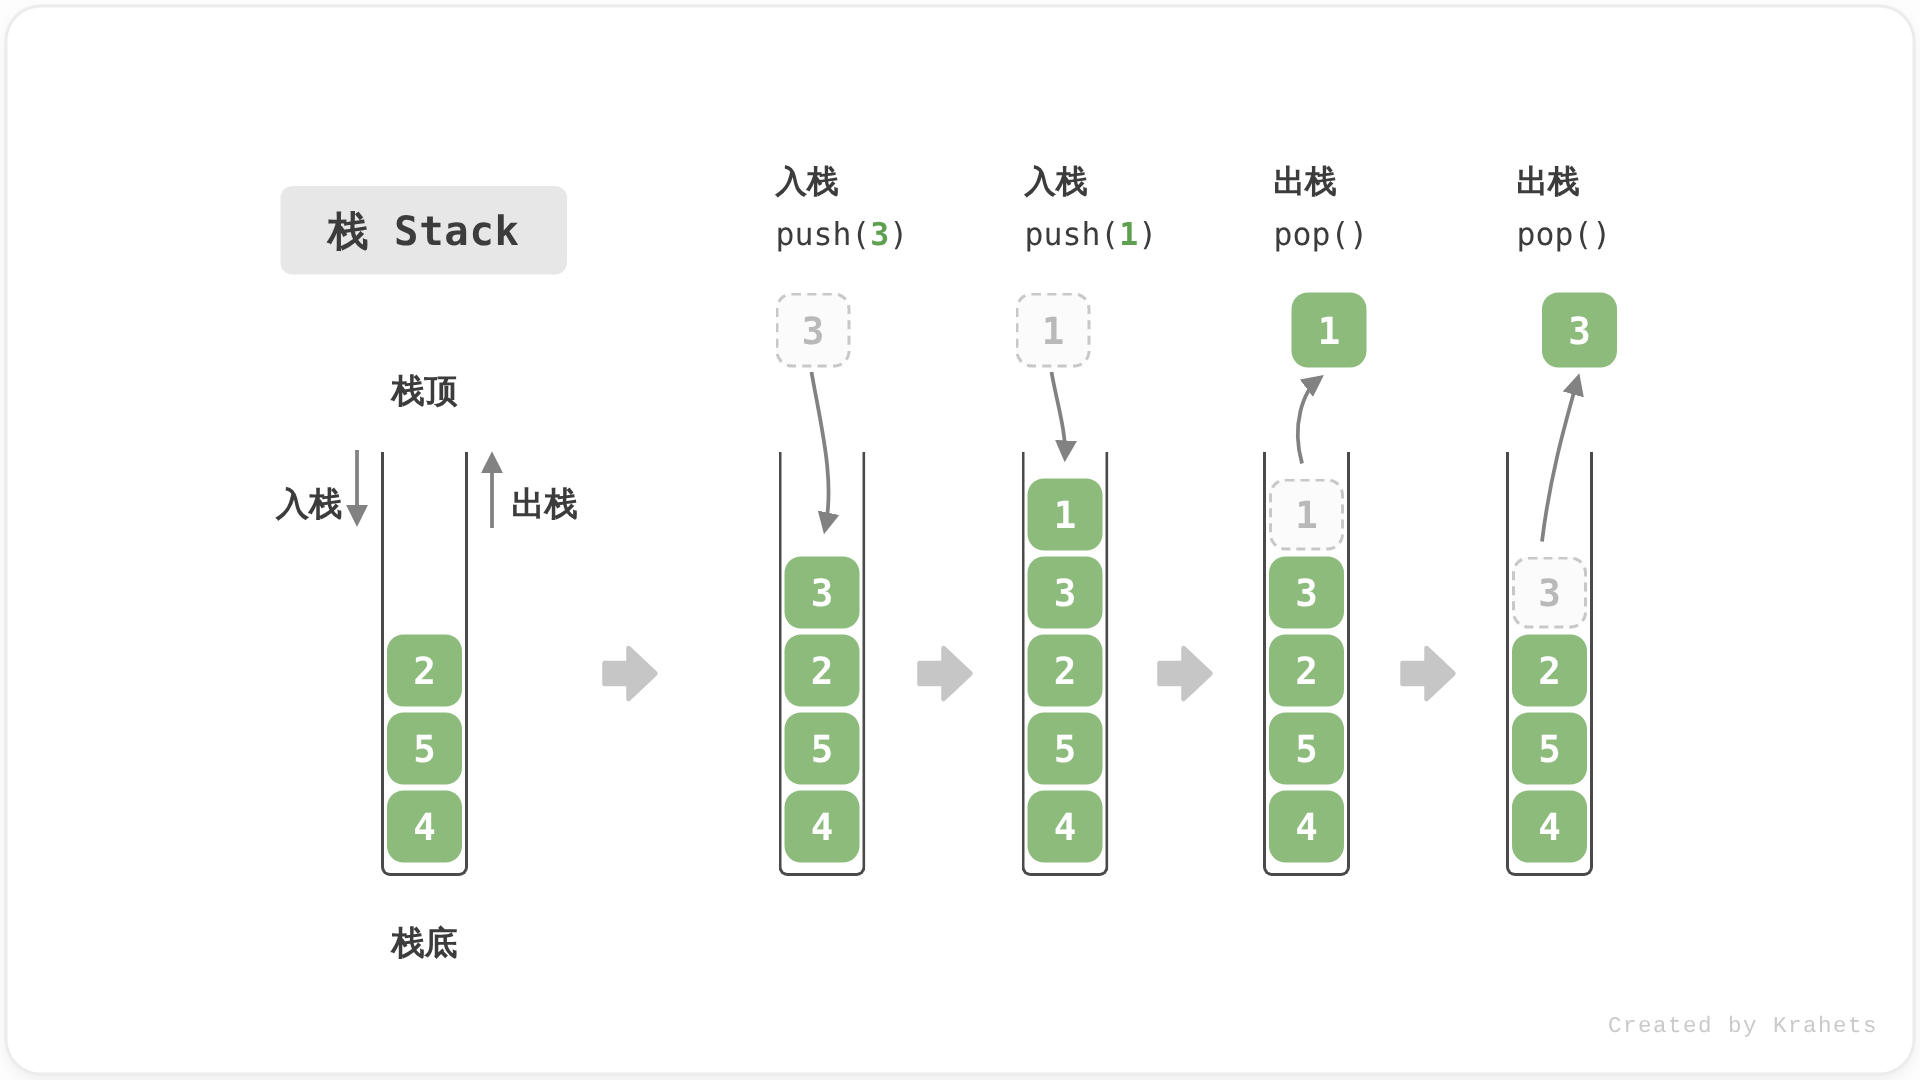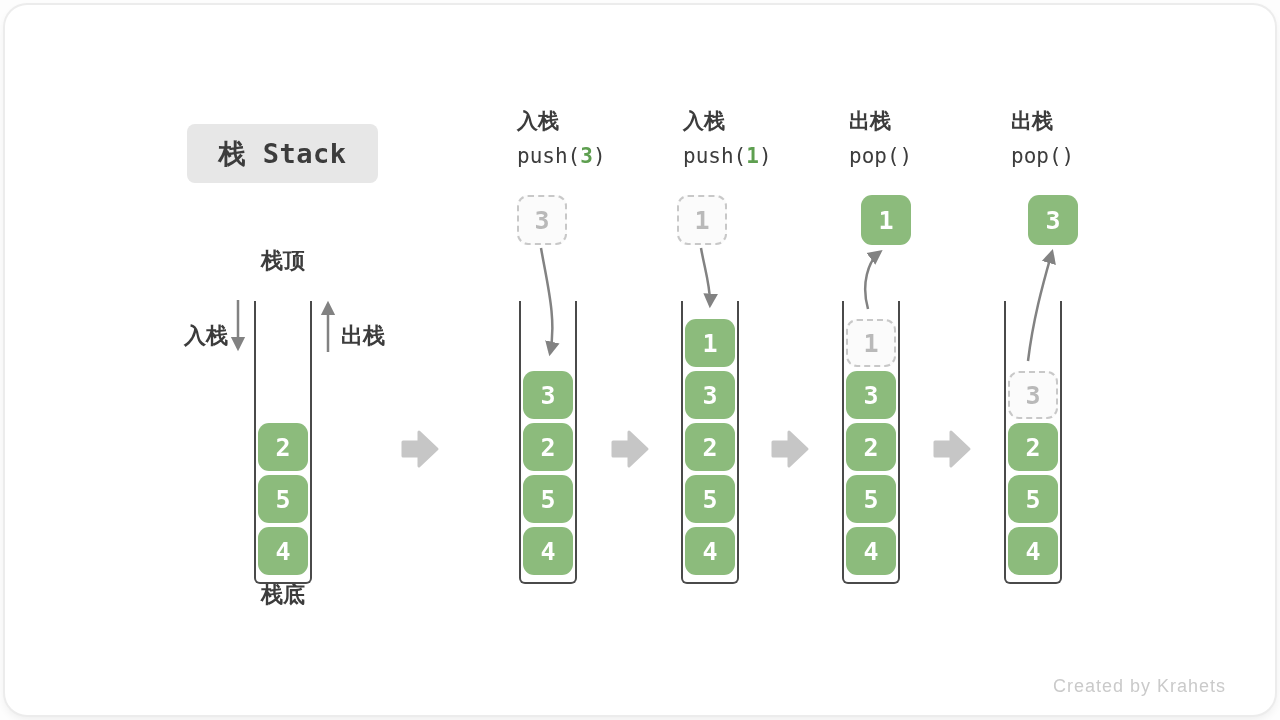--- a/index.html
+++ b/index.html
@@ -19,21 +19,21 @@
     font-family:"DejaVu Sans Mono", monospace;
     font-size:27px;font-weight:600;color:var(--text-dark,#3c3c3c);
     letter-spacing:0.5px;
     margin-top:13px;
   }
   .cjk{
     position:absolute;font-weight:bold;font-size:22px;
     color:var(--text-dark,#3c3c3c);white-space:nowrap;
   }
   .top-lbl{left:283px;top:246px;transform:translateX(-50%);font-family:Liberation Serif, serif;}
-  .bottom-lbl{left:283px;top:580px;transform:translateX(-50%);}
+  .bottom-lbl{left:283px;top:614px;transform:translateX(-50%);}
   .push-lbl{left:228px;top:321px;transform:translateX(-100%);}
   .pop-lbl{left:341px;top:321px;}
   .op{position:absolute;top:107px;width:160px;}
   .op .cn{display:block;font-weight:bold;font-size:21px;color:var(--text-dark,#3c3c3c);margin-bottom:9px;}
   .op .code{font-family:"DejaVu Sans Mono", monospace;font-size:21px;color:var(--text-dark,#3c3c3c);}
   .op .code .arg{color:var(--code-green,#5e9f50);font-weight:bold;}
   .container{
     position:absolute;top:301px;width:58px;height:283px;box-sizing:border-box;
     border-left:2px solid var(--wall-dark,#4a4a4a);
     border-right:2px solid var(--wall-dark,#4a4a4a);
@@ -45,22 +45,22 @@
     border-radius:11px;display:flex;align-items:center;justify-content:center;
     font-family:"DejaVu Sans Mono", monospace;font-size:25px;font-weight:bold;
   }
   .box.solid{background:var(--box-green,#8cbb7c);color:#ffffff;}
   .box.dashed{
     background:#fbfbfb;border:2px dashed var(--dashed-border,#c8c8c8);
     color:var(--dashed-text,#b9b9b9);
   }
   .box.float{top:195px;height:50px;}
   .footer{
-    position:absolute;right:54px;top:676px;
-    font-family:Liberation Sans, sans-serif;font-size:18px;
+    position:absolute;right:28px;top:676px;
+    font-family:Liberation Mono, monospace;font-size:15px;
     color:var(--footer-gray,#cacaca);letter-spacing:1px;
   }
   #arrows{position:absolute;left:0;top:0;pointer-events:none;}
   .arrow{stroke:var(--arrow-gray,#808080);stroke-width:2.5;fill:none;}
   .chev{fill:var(--chevron-gray,#c6c6c6);stroke:var(--chevron-gray,#c6c6c6);stroke-width:3;stroke-linejoin:round;}
 </style>
 </head>
 <body>
 
 <div class="frame"></div>

